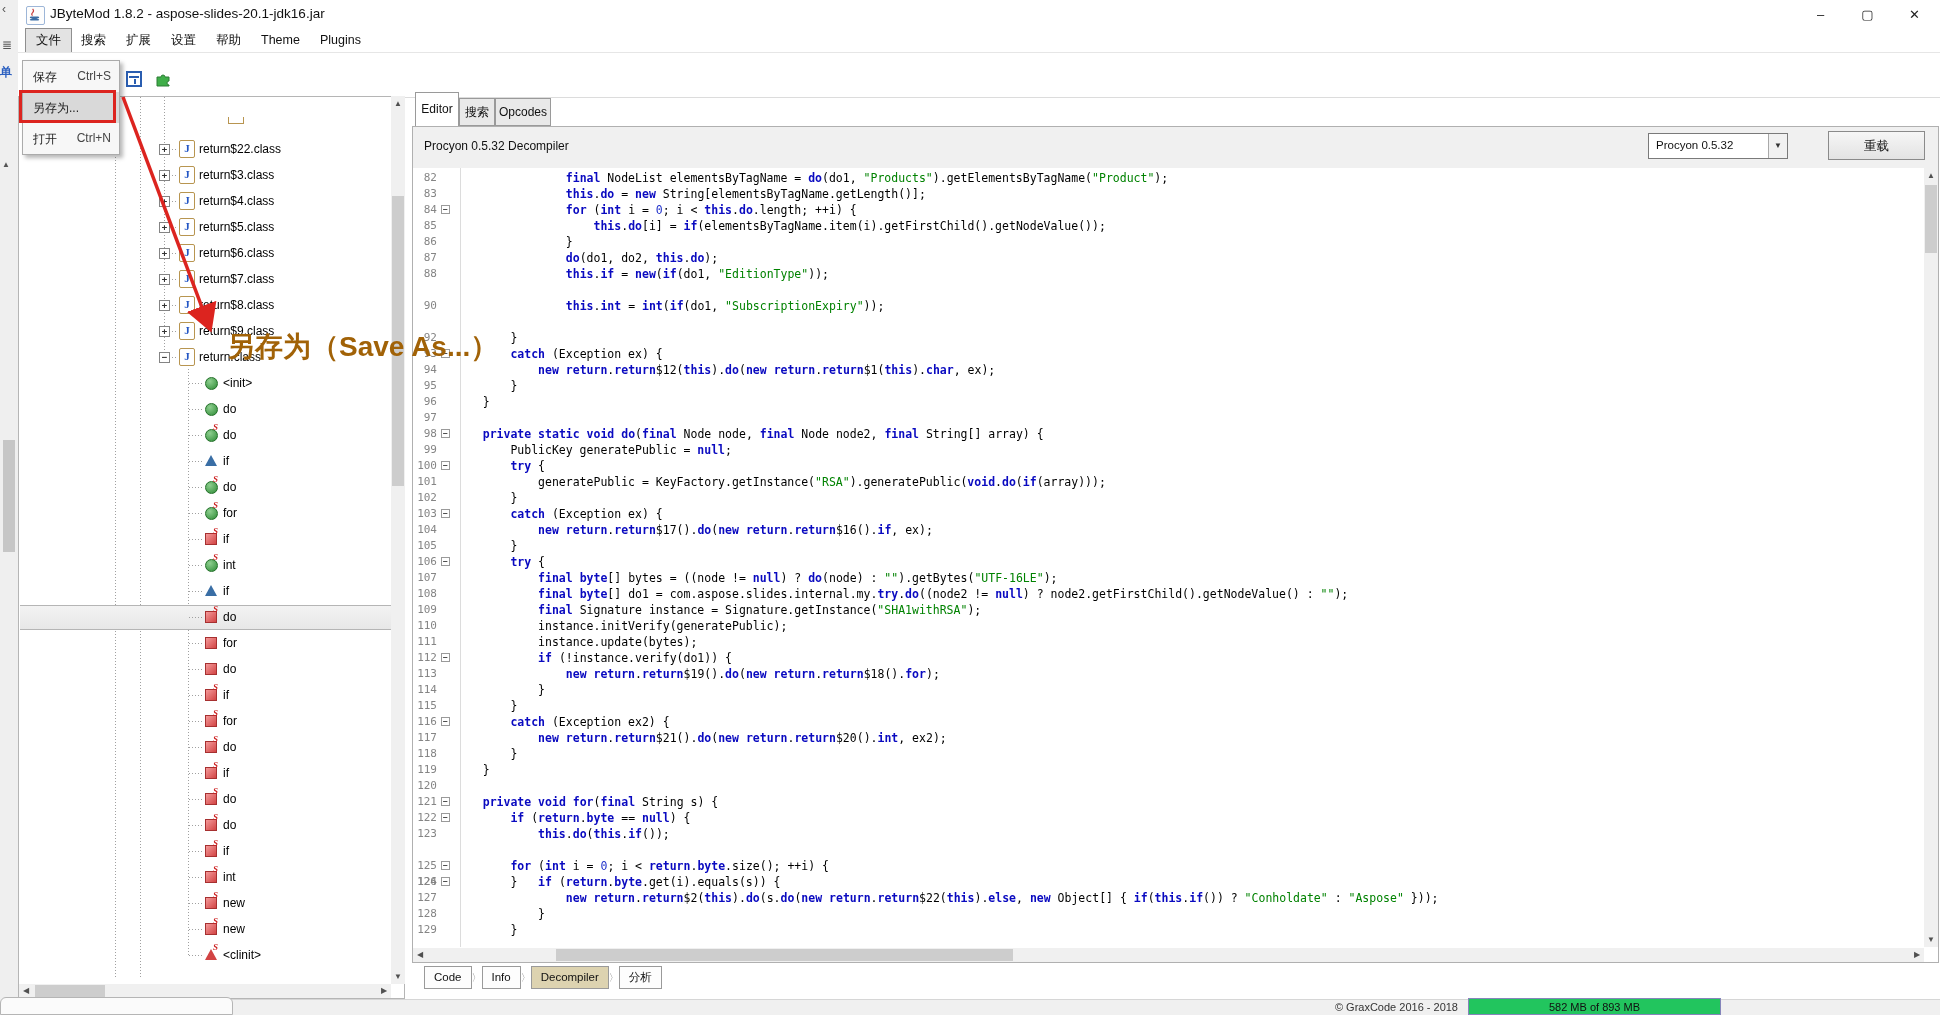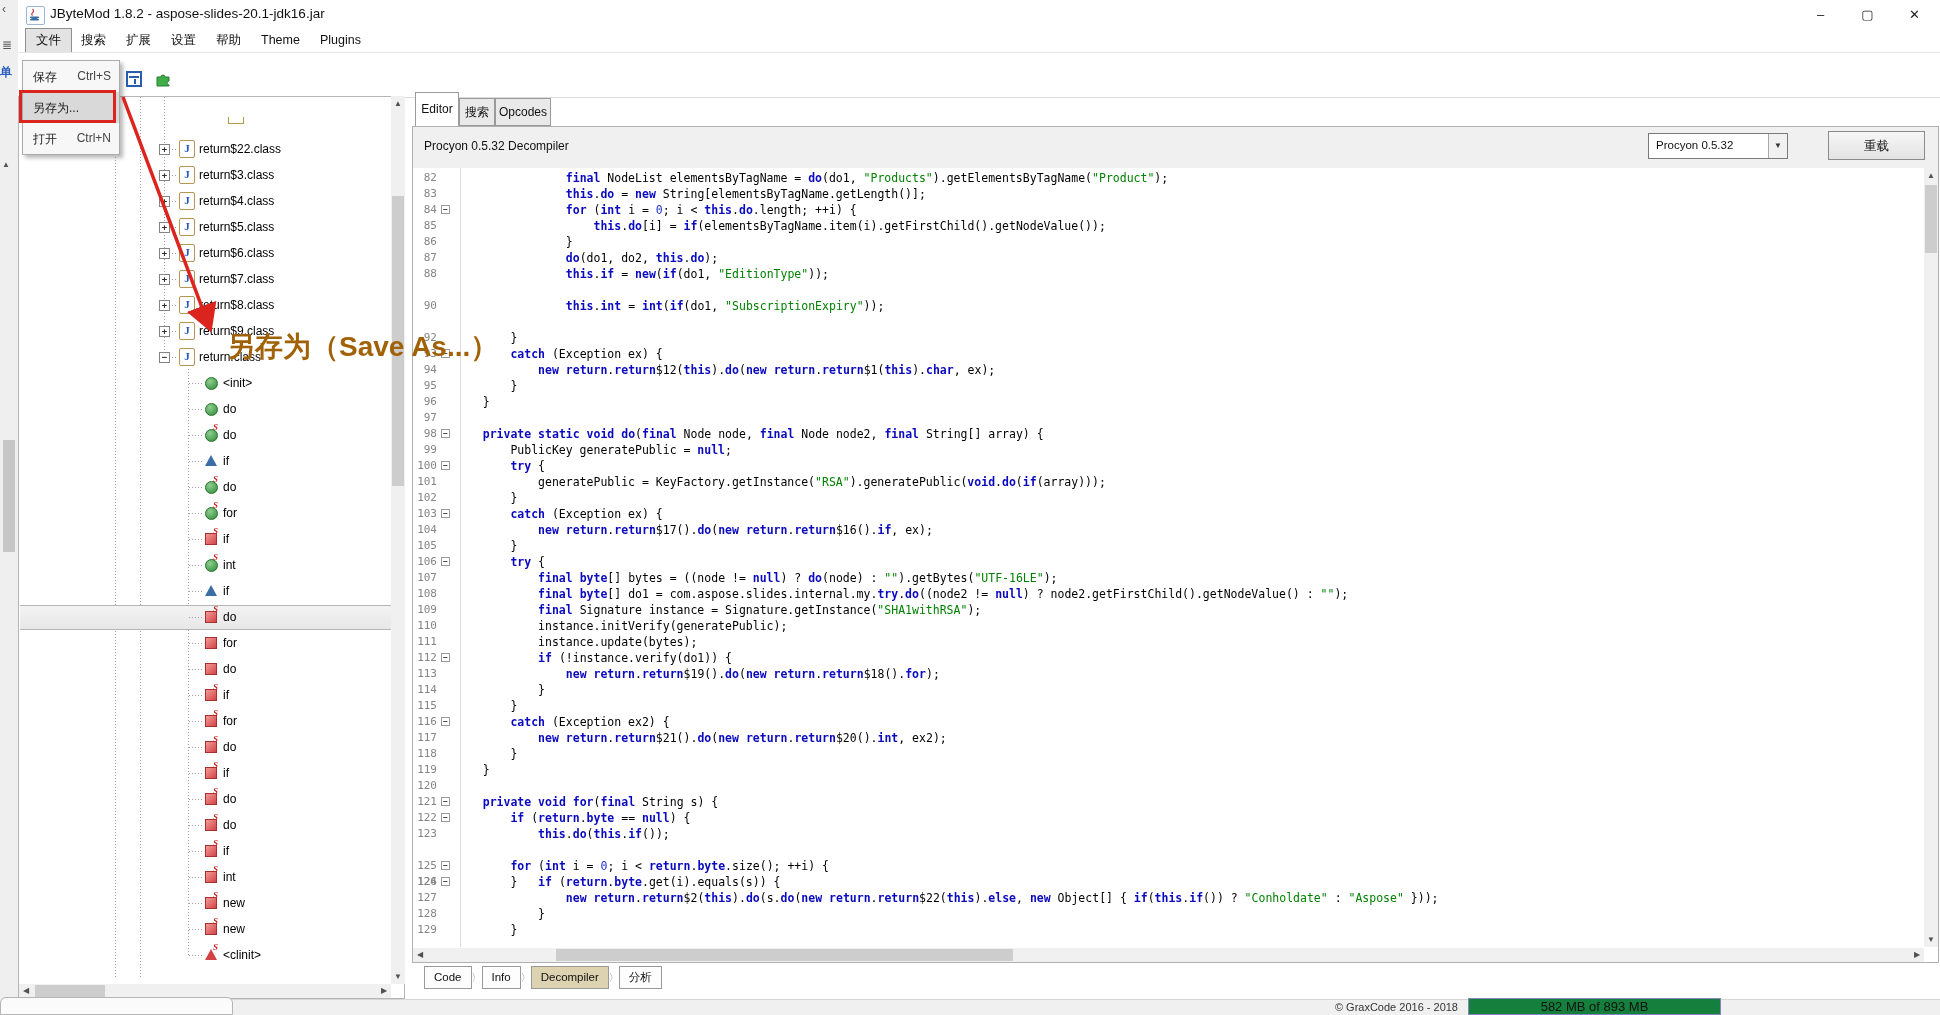--- a/index.html
+++ b/index.html
@@ -99,22 +99,22 @@
   #btabs{left:424px;top:966px;height:23px;display:flex;align-items:stretch;z-index:3;}
   .btab{border:1px solid #9a9a9a;background:#fdfdfd;font-size:11.5px;line-height:21px;padding:0 9px;}
   .btab.on{background:#ddd3b0;}
   .bsep{width:10px;color:#888;font-size:10px;line-height:23px;text-align:center;}
 
   
   #statusbar{left:18px;top:999px;width:1922px;height:16px;background:#f0f0f0;border-top:1px solid #d6d6d6;}
   #corner-box{left:0;top:997px;width:233px;height:18px;background:#fbfbfb;border:1px solid #b5b5b5;
               border-radius:6px 6px 0 0;box-sizing:border-box;z-index:2;}
   #copyright{left:1290px;top:1001px;width:168px;text-align:right;font-size:11px;color:#333;white-space:nowrap;}
-  #membar{left:1468px;top:998px;width:253px;height:17px;background:#15803d;border:1px solid #8585bb;
-          font-size:13px;text-align:center;line-height:16px;color:#111;box-sizing:border-box;}
+  #membar{left:1468px;top:998px;width:253px;height:17px;background:#22c55e;border:1px solid #8585bb;
+          font-size:11px;text-align:center;line-height:16px;color:#111;box-sizing:border-box;}
 </style>
 </head>
 <body>
 
 <div id="stage">
 
   <div class="abs" id="left-strip">
     <span class="g" style="top:2px">‹</span>
     <span class="g" style="top:38px">≣</span>
     <span class="g blue" style="top:64px">单</span>

